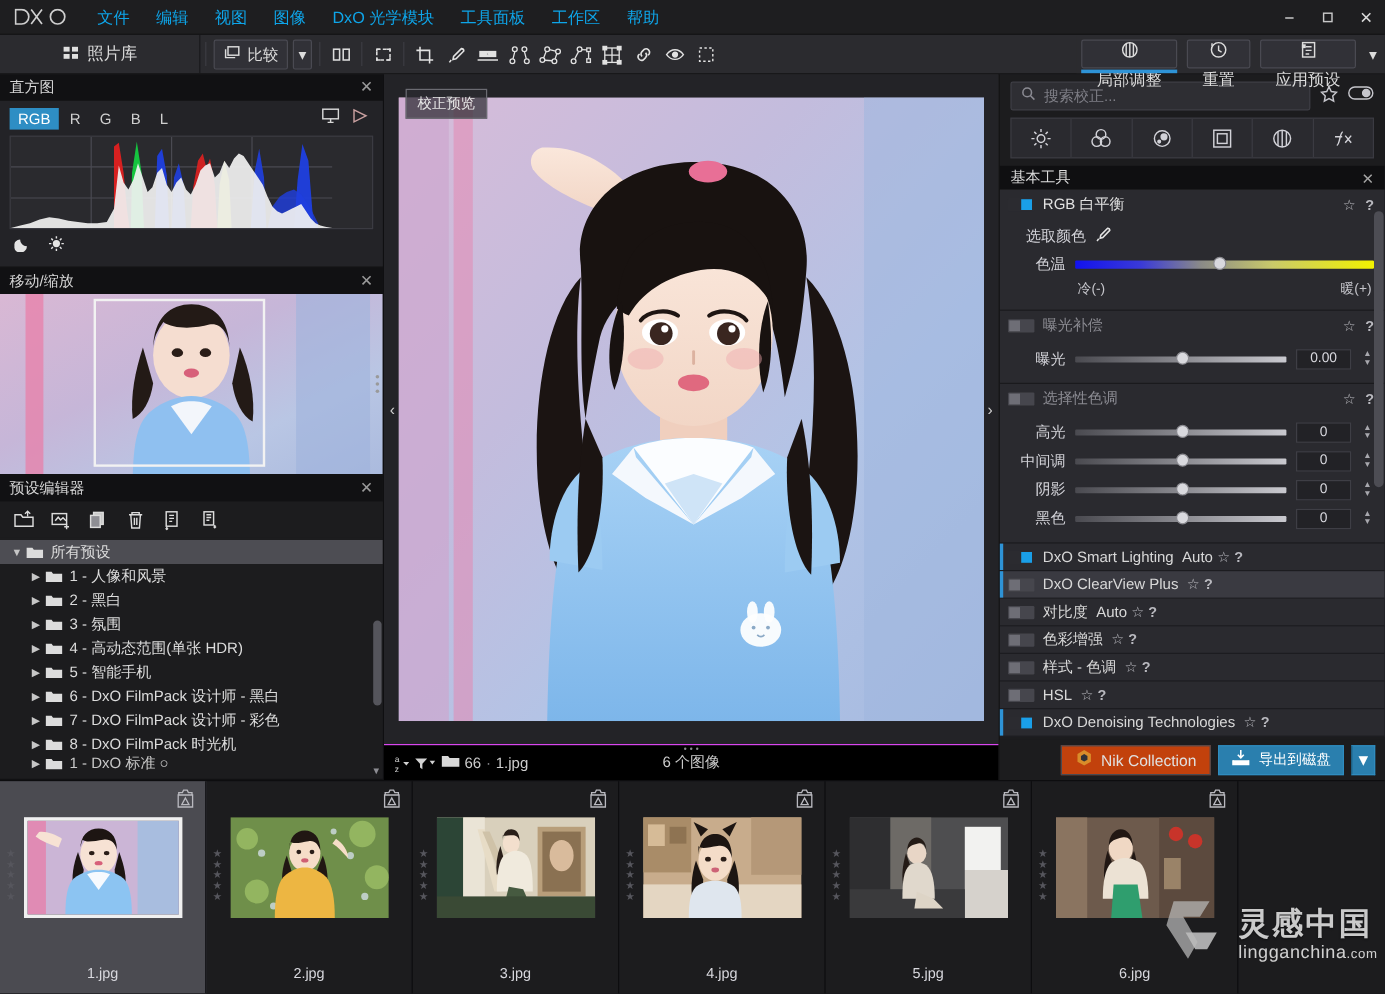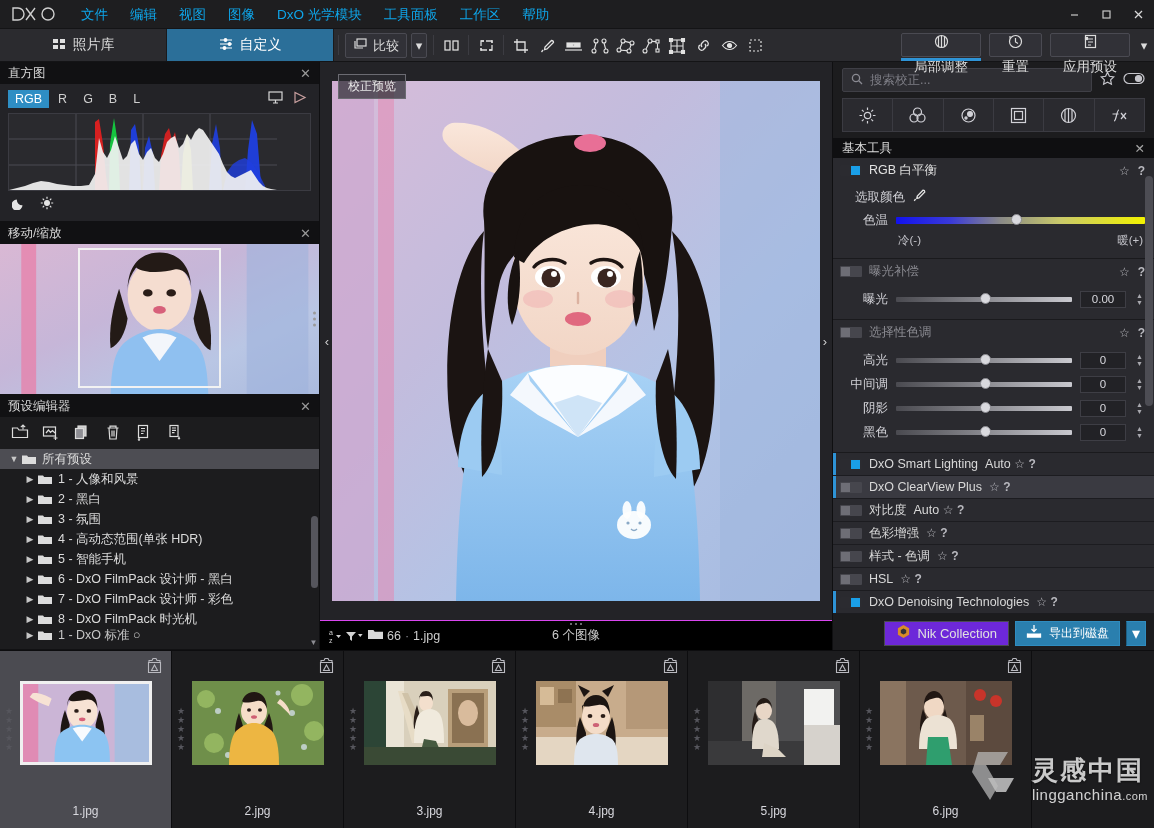--- a/index.html
+++ b/index.html
@@ -172,21 +172,21 @@
   .scale-lbls { display: flex; justify-content: space-between; font-size: 11.5px; color: #c5c5cb; padding: 1px 2px 2px 56px; }
   .collapsed-row {
     height: 23px; display: flex; align-items: center; padding: 0 9px 0 7px; gap: 7px;
     background: #2a2a2f; border-bottom: 1px solid #1c1c20; font-size: 12.5px; position: relative;
   }
   .collapsed-row.sel { background: #3a3a41; }
   .collapsed-row.marked::before { content: ''; position: absolute; left: 0; top: 0; bottom: 0; width: 3px; background: #2e93d6; }
   .tools-scroll { position: absolute; right: 1px; top: 0; bottom: 0; width: 8px; }
   .tools-scroll .thumb { position: absolute; top: 8%; height: 48%; width: 8px; background: #4d4d54; border-radius: 4px; }
   .bottom-actions { height: 34px; flex: 0 0 34px; display: flex; align-items: center; justify-content: flex-end; gap: 6px; padding: 0 8px; background: #1c1c1e; }
-  .nik-btn { display: flex; align-items: center; gap: 7px; height: 25px; padding: 0 11px; background: #6d28d9; border: 1px solid #4a4a52; font-size: 13px; color: #e0e0e0; }
+  .nik-btn { display: flex; align-items: center; gap: 7px; height: 25px; padding: 0 11px; background: #c2410c; border: 1px solid #4a4a52; font-size: 13px; color: #e0e0e0; }
   .exp-btn { display: flex; align-items: center; gap: 7px; height: 25px; padding: 0 10px; background: #2a7fae; border: 1px solid #2f8cbf; font-size: 12px; color: #fff; }
   .exp-caret { width: 20px; height: 25px; background: #2a7fae; border: 1px solid #2f8cbf; border-left: 1px solid #1d5f83; display: flex; align-items: center; justify-content: center; color: #fff; }
 
   
   .filmstrip { height: 178px; flex: 0 0 178px; background: #1c1c1e; display: flex; border-top: 1px solid #0d0d0f; position: relative; }
   .cell { width: 172px; flex: 0 0 172px; border-right: 1px solid #0d0d0f; position: relative; display: flex; flex-direction: column; align-items: center; }
   .cell.sel { background: #4b4b51; }
   .cell .thumb-wrap { margin-top: 30px; width: 132px; height: 84px; display: flex; align-items: center; justify-content: center; }
   .cell.sel .thumb-wrap { border: 3px solid #f0f0f0; }
   .cell .thumb-img { width: 100%; height: 100%; }
@@ -244,31 +244,20 @@
     <div class="modetab">
       <span>
         <svg width="14" height="14" viewBox="0 0 14 14" fill="#e0e0e0">
           <rect x="1" y="2" width="5" height="4"></rect>
             <rect x="8" y="2" width="5" height="4"></rect>
           <rect x="1" y="8" width="5" height="4"></rect>
             <rect x="8" y="8" width="5" height="4"></rect>
         </svg>
       </span>
       <span>照片库</span>
-    </div>
-    <div class="modetab active">
-      <span>
-        <svg width="14" height="14" viewBox="0 0 14 14" fill="none" stroke="#fff" stroke-width="1.2">
-          <path d="M1 3h4M8 3h5M1 7h8M12 7h1M1 11h3M7 11h6"></path>
-          <circle cx="6.5" cy="3" r="1.3" fill="#fff"></circle>
-            <circle cx="10.5" cy="7" r="1.3" fill="#fff"></circle>
-            <circle cx="5.5" cy="11" r="1.3" fill="#fff"></circle>
-        </svg>
-      </span>
-      <span>自定义</span>
     </div>
 
     <div class="tb-sep"></div>
     <div class="tb-btn framed">
       <span>
         <svg width="15" height="14" viewBox="0 0 15 14" fill="none" stroke="#dcdcdc" stroke-width="1.2">
           <rect x="4" y="2" width="9" height="7"></rect>
             <path d="M10 11H2V4"></path>
         </svg>
       </span>

